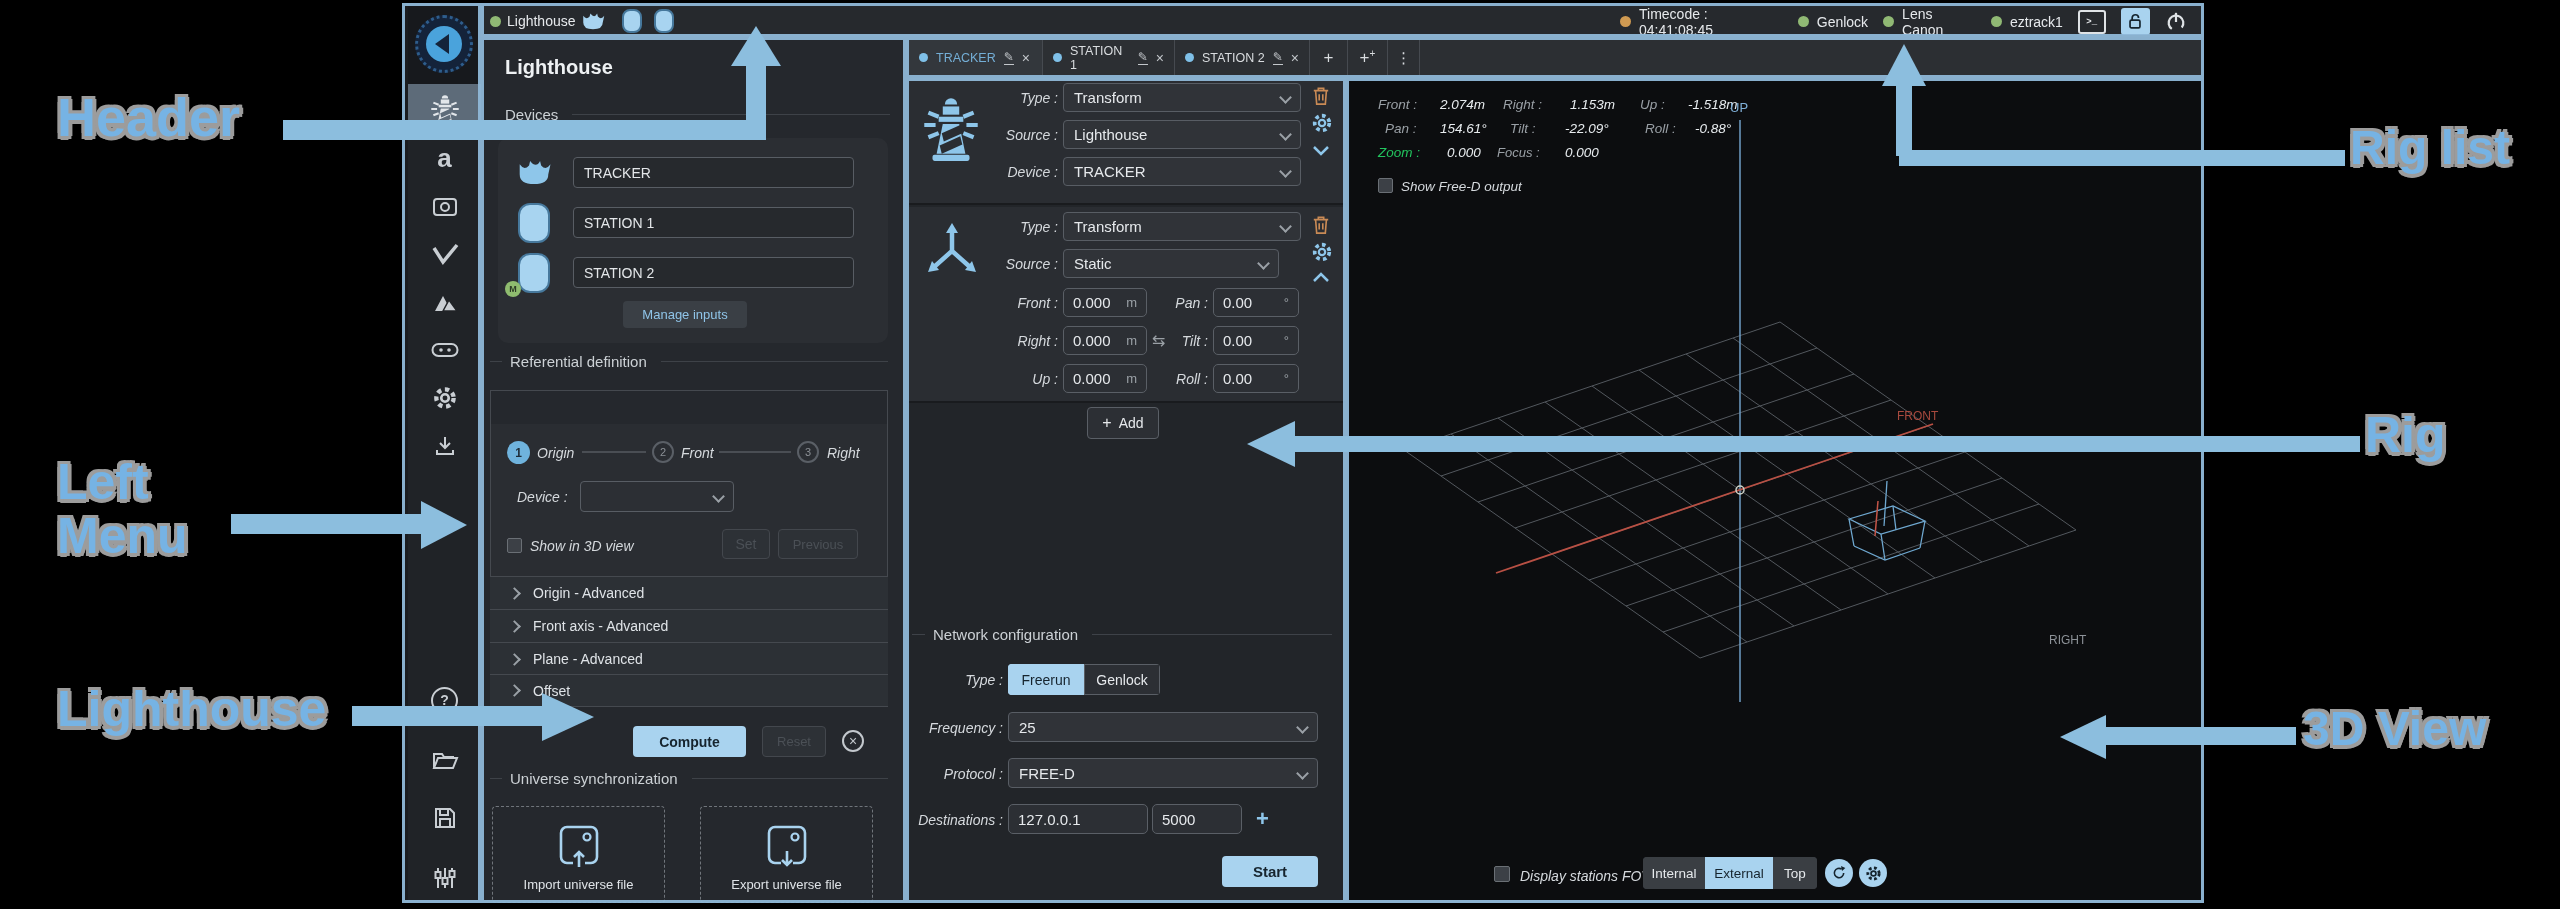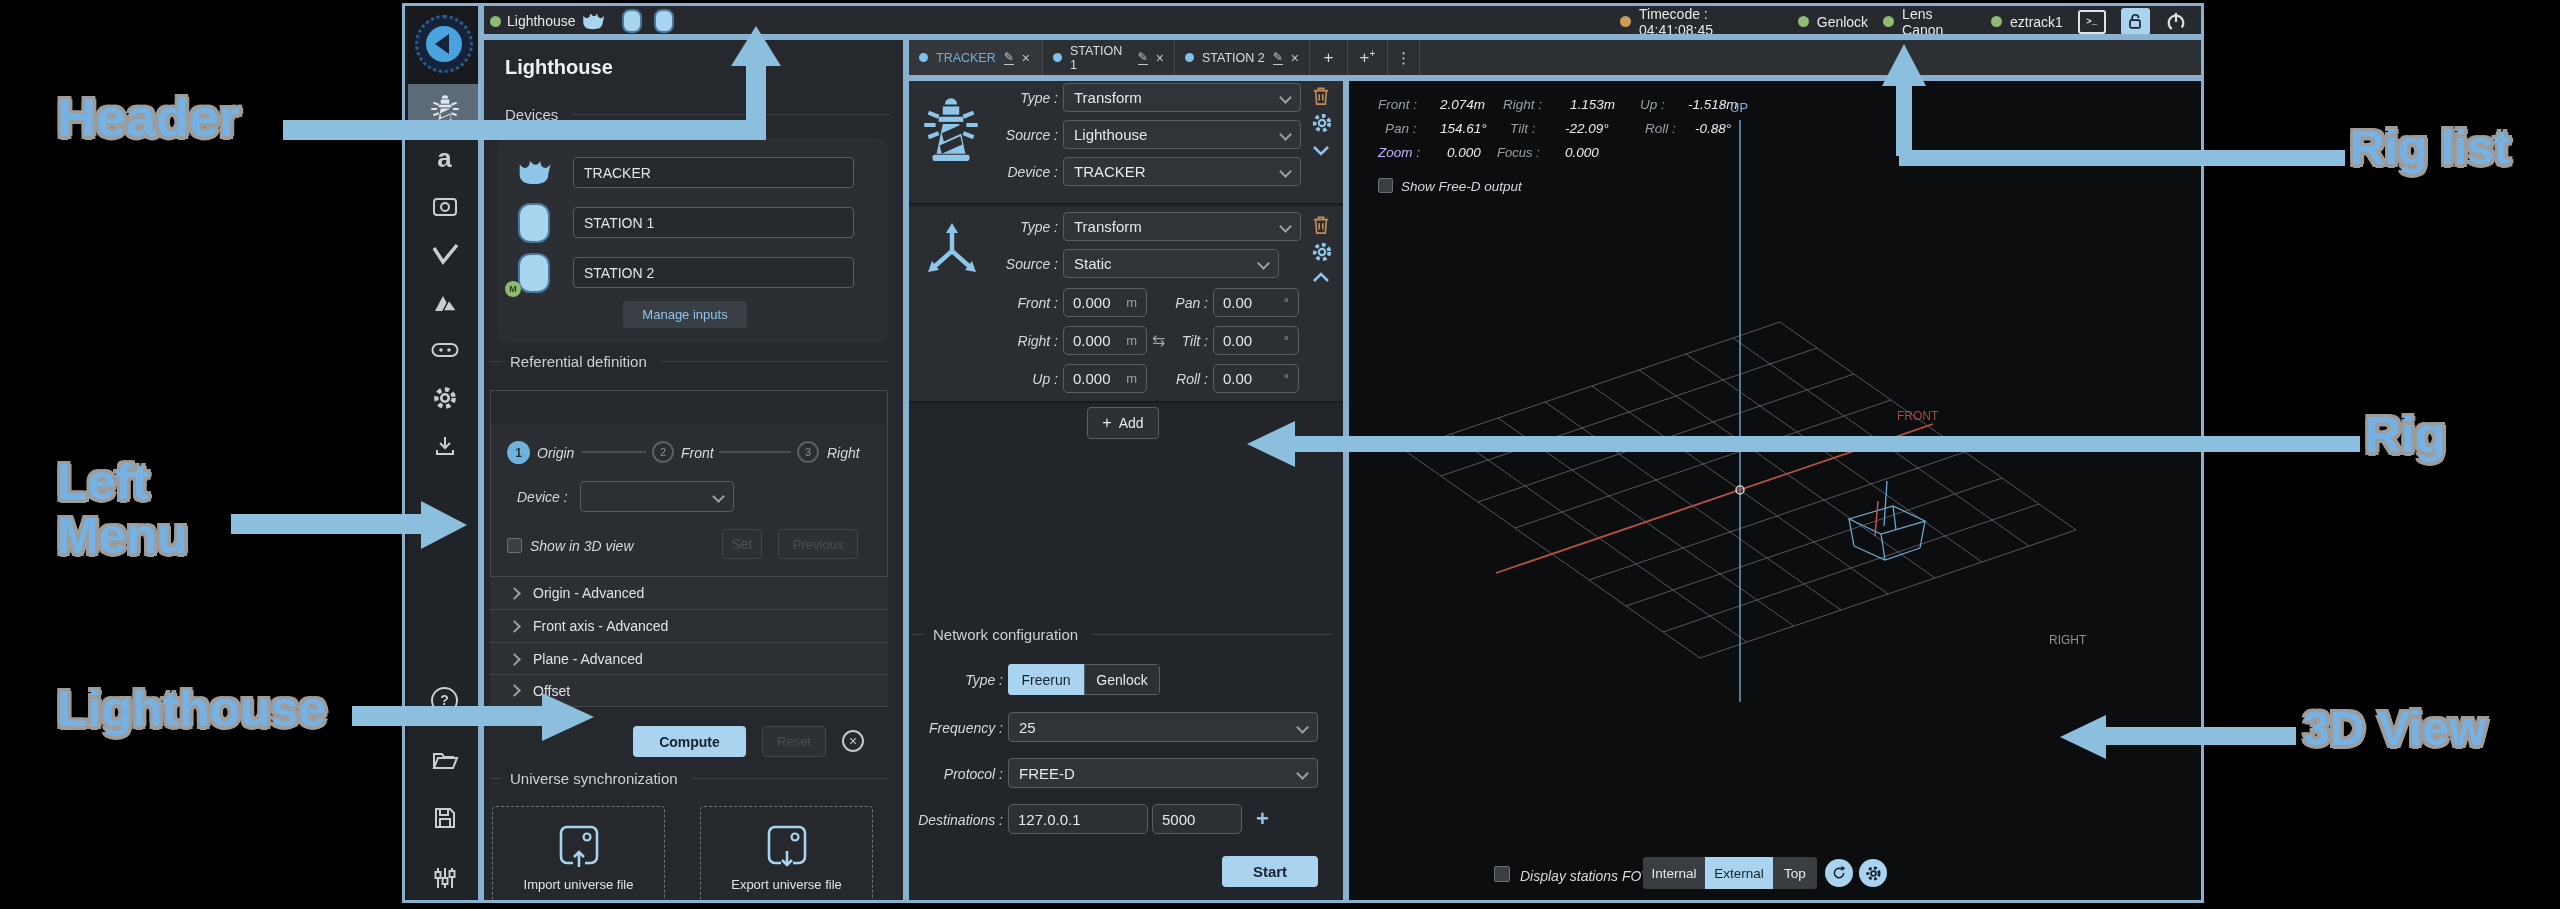--- a/index.html
+++ b/index.html
@@ -243,21 +243,21 @@
   <span class="lbl" style="left:827px;top:445px;">Right</span>
 
   <span class="lbl" style="left:517px;top:489px;">Device :</span>
   <div class="ddbox" style="left:580px;top:481px;width:154px;height:31px;background:#2c2f34;">
       <span></span>
       <span class="chev"></span>
     </div>
 
   <div class="checkbox" style="left:507px;top:538px;"></div>
   <span class="lbl" style="left:530px;top:538px;">Show in 3D view</span>
-  <div class="btn disabled" style="left:722px;top:529px;width:40px;height:30px;font-size:14px;">Set</div>
+  <div class="btn disabled" style="left:722px;top:529px;width:48px;height:30px;font-size:14px;">Set</div>
   <div class="btn disabled" style="left:778px;top:529px;width:80px;height:30px;font-size:13px;">Previous</div>
 
   <div class="acchead" style="top:576px;">
       <span class="cr"></span>
       <span>Origin - Advanced</span>
     </div>
   <div class="acchead" style="top:609px;">
       <span class="cr"></span>
       <span>Front axis - Advanced</span>
     </div>
@@ -475,21 +475,21 @@
   <span class="lbl" style="left:1503px;top:97px;font-size:13.5px;color:#9aa0a6;">Right :</span>
   <span class="lbl" style="left:1570px;top:97px;font-size:13.5px;color:#e8ecef;">1.153m</span>
   <span class="lbl" style="left:1640px;top:97px;font-size:13.5px;color:#9aa0a6;">Up :</span>
   <span class="lbl" style="left:1688px;top:97px;font-size:13.5px;color:#e8ecef;">-1.518m</span>
   <span class="lbl" style="left:1385px;top:121px;font-size:13.5px;color:#9aa0a6;">Pan :</span>
   <span class="lbl" style="left:1440px;top:121px;font-size:13.5px;color:#e8ecef;">154.61°</span>
   <span class="lbl" style="left:1510px;top:121px;font-size:13.5px;color:#9aa0a6;">Tilt :</span>
   <span class="lbl" style="left:1565px;top:121px;font-size:13.5px;color:#e8ecef;">-22.09°</span>
   <span class="lbl" style="left:1645px;top:121px;font-size:13.5px;color:#9aa0a6;">Roll :</span>
   <span class="lbl" style="left:1695px;top:121px;font-size:13.5px;color:#e8ecef;">-0.88°</span>
-  <span class="lbl" style="left:1378px;top:145px;font-size:13.5px;color:#c4b5fd;">Zoom :</span>
+  <span class="lbl" style="left:1378px;top:145px;font-size:13.5px;color:#22c55e;">Zoom :</span>
   <span class="lbl" style="left:1447px;top:145px;font-size:13.5px;color:#e8ecef;">0.000</span>
   <span class="lbl" style="left:1497px;top:145px;font-size:13px;color:#9aa0a6;">Focus :</span>
   <span class="lbl" style="left:1565px;top:145px;font-size:13.5px;color:#e8ecef;">0.000</span>
 
   <div class="checkbox" style="left:1378px;top:178px;"></div>
   <span class="lbl" style="left:1401px;top:179px;font-size:13.5px;">Show Free-D output</span>
 
   <svg class="abs" id="scene" style="left:1349px;top:78px;" width="852" height="822" viewBox="0 0 852 822">
     <g id="gridlines">
         <line x1="55" y1="372" x2="431" y2="244" stroke="#53585e" stroke-width="1"></line>

